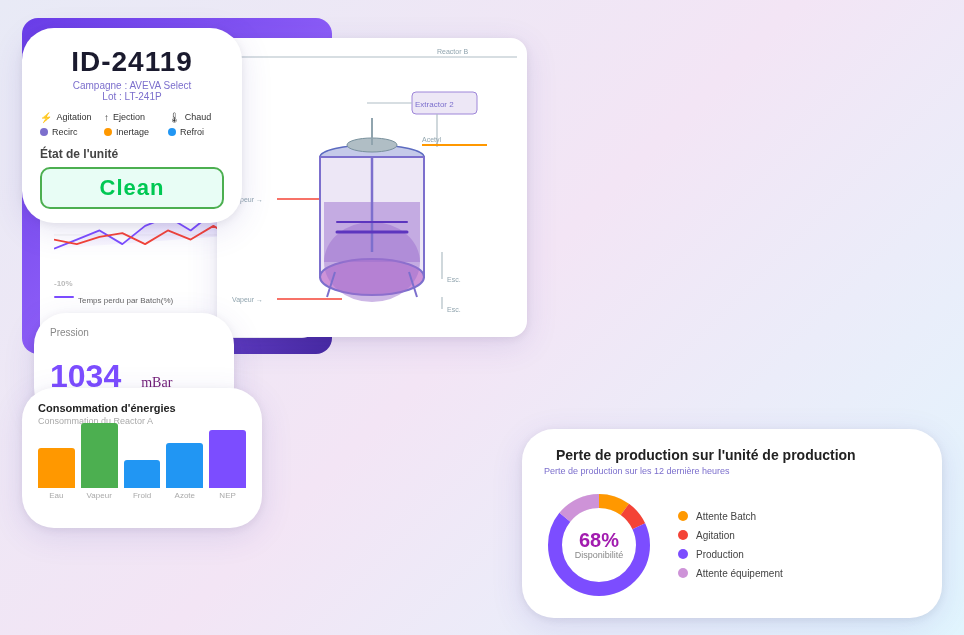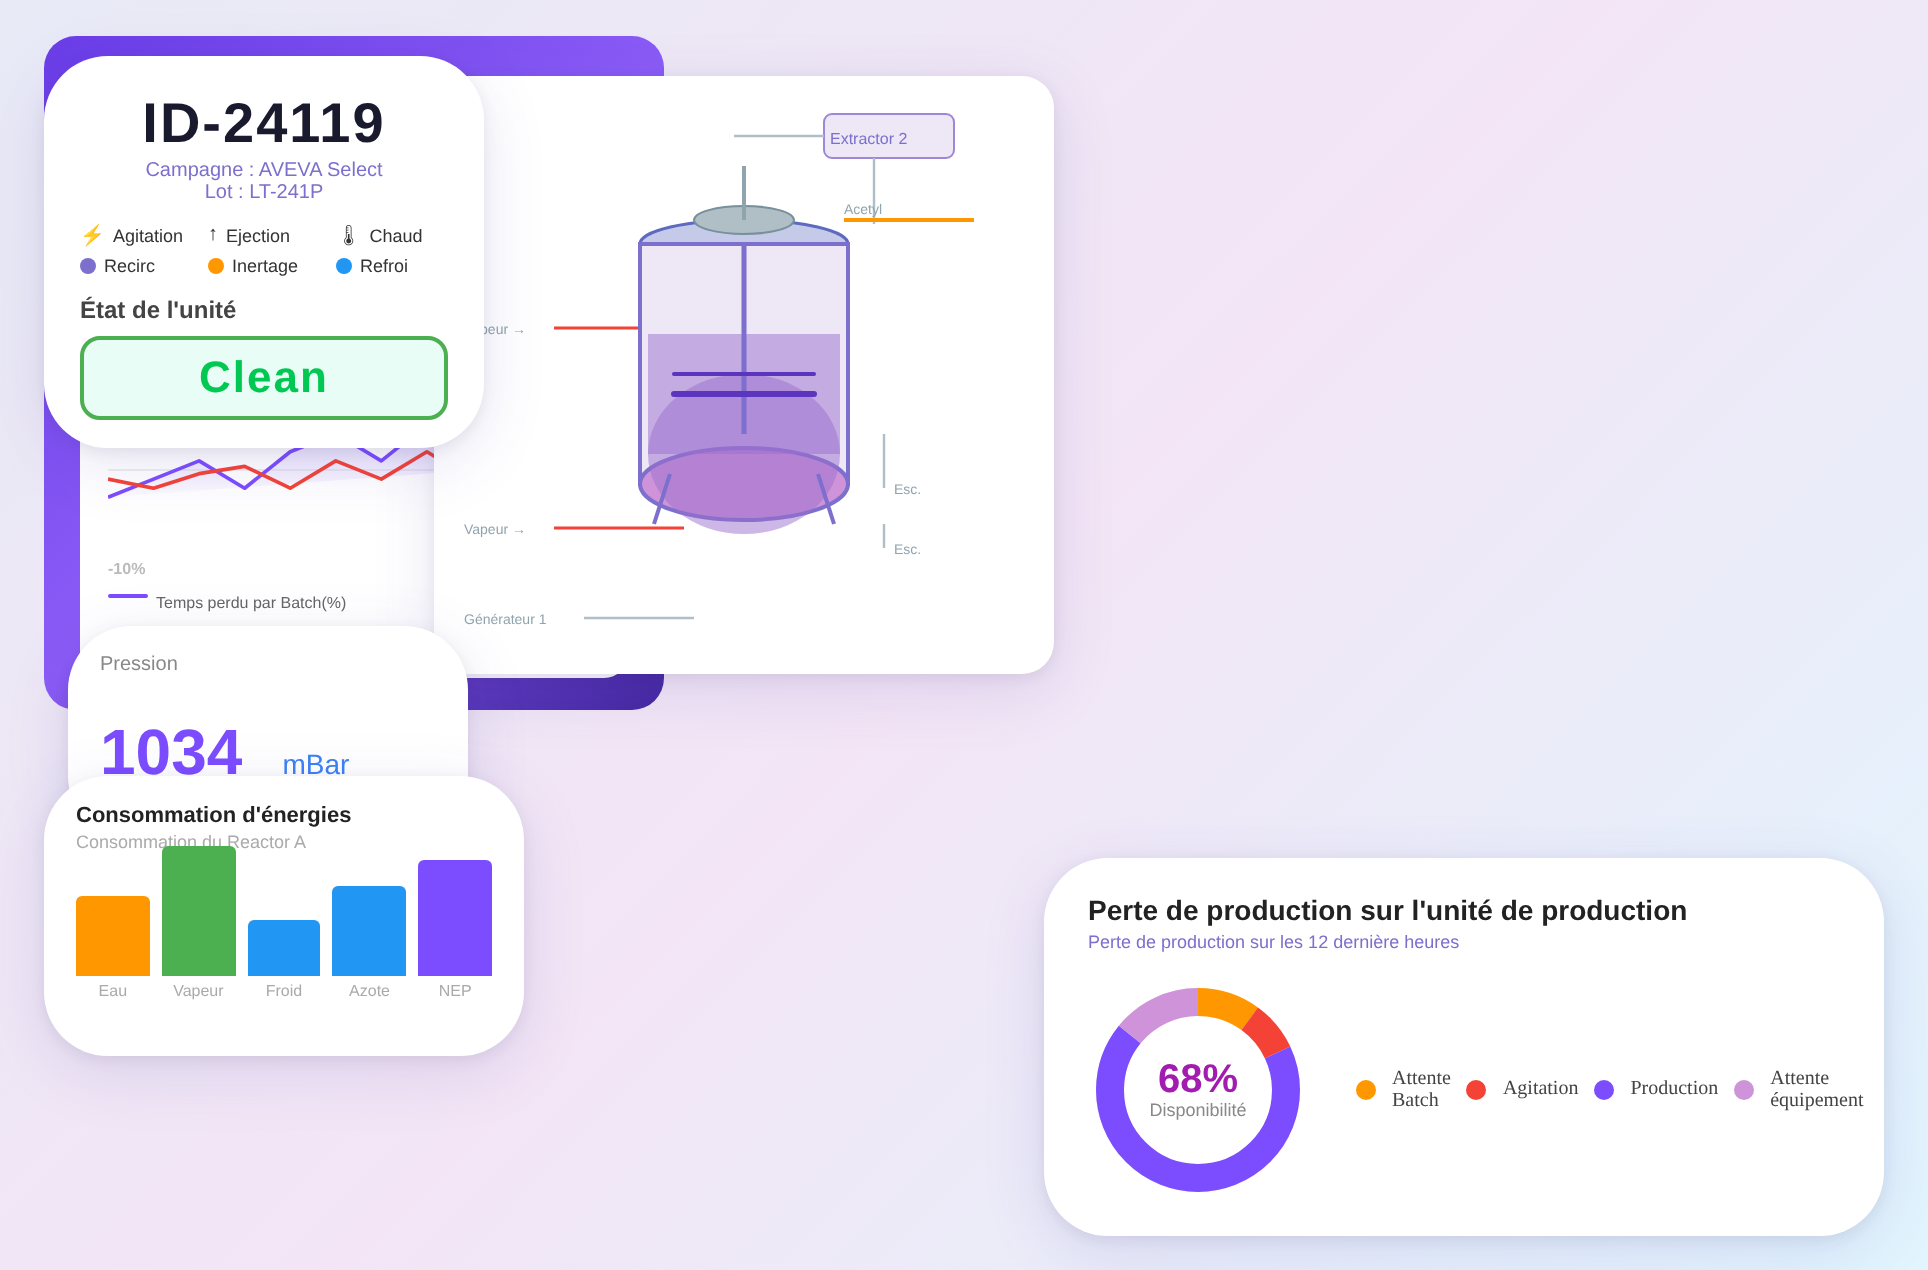--- a/index.html
+++ b/index.html
@@ -115,21 +115,22 @@
       font-weight: 700;
       color: #7c4dff;
       display: flex;
       align-items: baseline;
       gap: 20px;
       text-align: right;
     }
     .card-pressure .unit {
       font-size: 14px;
       font-weight: 400;
-      color: #3b82f6;
+      color: #701a75;
+      font-family: Liberation Serif, serif;
     }
     .pressure-bar {
       height: 3px;
       background: linear-gradient(90deg, #ff4081, #ff9100);
       border-radius: 2px;
       margin-top: 8px;
       width: 60%;
       margin-left: auto;
     }
 
@@ -275,20 +276,21 @@
       bottom: 0px;
       width: 420px;
       padding: 18px 22px;
       z-index: 3;
     }
     .card-production .title {
       font-size: 14px;
       font-weight: 700;
       color: #222;
       margin-bottom: 3px;
+      margin-left: 12px;
     }
     .card-production .subtitle {
       font-size: 9px;
       color: #7c6fcd;
       margin-bottom: 14px;
     }
     .production-content {
       display: flex;
       align-items: center;
       gap: 24px;
@@ -311,23 +313,22 @@
       font-weight: 800;
       color: #a21caf;
       line-height: 1;
     }
     .donut-label {
       font-size: 9px;
       color: #888;
     }
     .legend-list {
       display: flex;
-      flex-direction: row;
+      flex-direction: column;
       gap: 8px;
-      font-family: Liberation Serif, serif;
     }
     .legend-row {
       display: flex;
       align-items: center;
       gap: 8px;
       font-size: 10px;
       color: #444;
     }
     .legend-dot {
       width: 10px;
@@ -340,21 +341,21 @@
     .card-process {
       left: 195px;
       top: 20px;
       width: 310px;
       height: 299px;
       background: white;
       border-radius: 16px;
       z-index: 2;
       overflow: hidden;
       display: flex;
-      align-items: flex-end;
+      align-items: center;
       justify-content: center;
     }
   </style>
 </head>
 <body>
 
 <div class="dashboard-container">
 
   <div class="card card-id">
     <div class="id-title">ID-24119</div>

